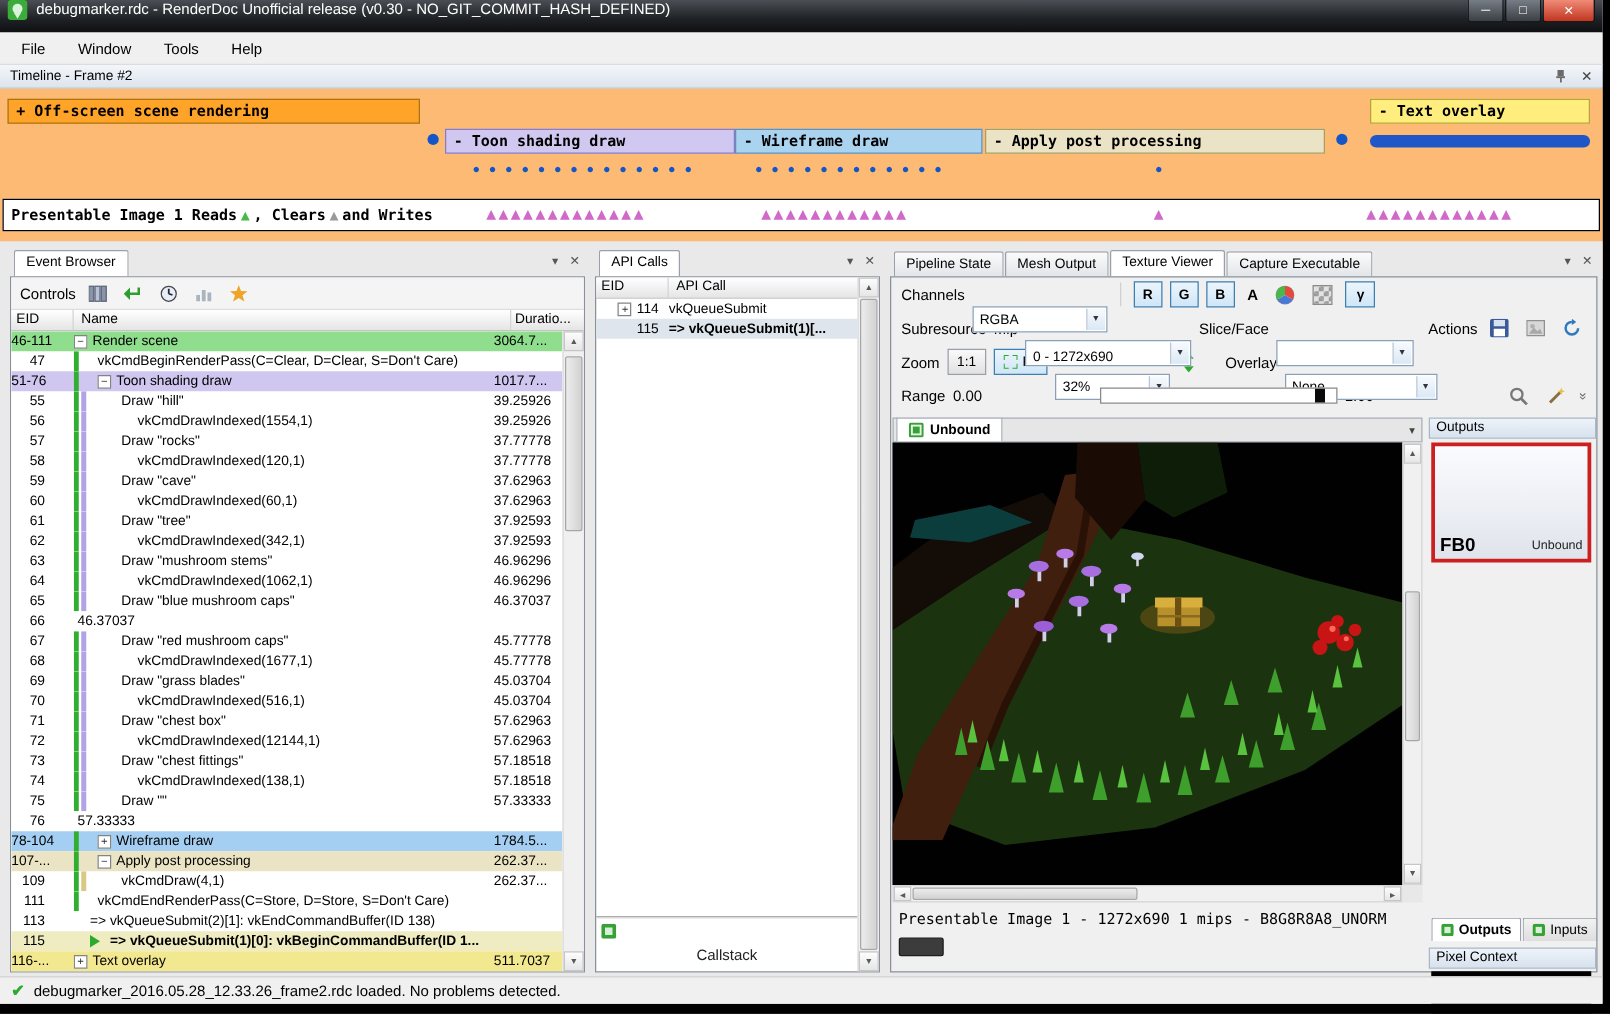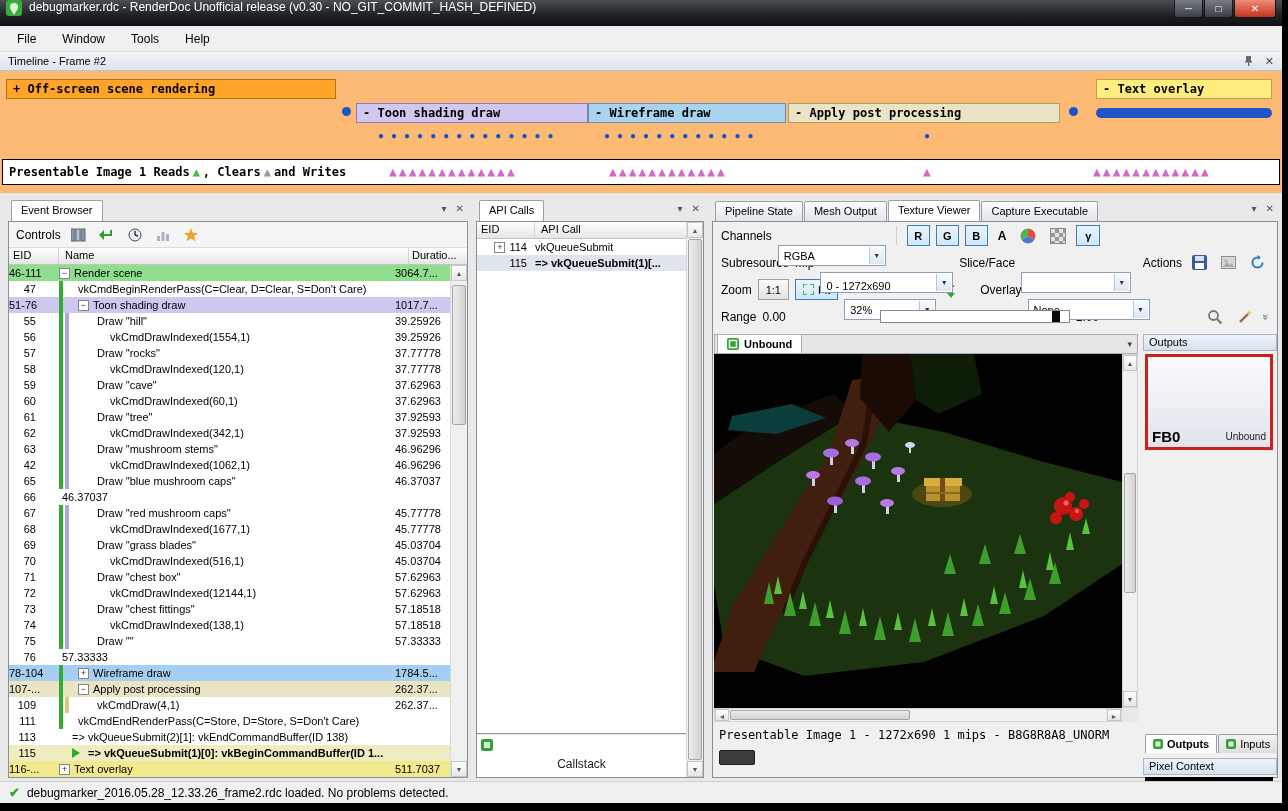--- a/index.html
+++ b/index.html
@@ -369,21 +369,21 @@
                 <div class="ev-eid">63</div>
                 <div class="ev-name">
                   <span class="gut gut-green"></span>
                   <span class="gut gut-purple"></span>
                   <span class="ind" style="width: 26px;"></span>
                   <span class="ev-label">Draw "mushroom stems"</span>
                 </div>
                 <div class="ev-dur">46.96296</div>
               </div>
               <div class="ev-row">
-                <div class="ev-eid">42</div>
+                <div class="ev-eid">64</div>
                 <div class="ev-name">
                   <span class="gut gut-green"></span>
                   <span class="gut gut-purple"></span>
                   <span class="ind" style="width: 39px;"></span>
                   <span class="ev-label">vkCmdDrawIndexed(1062,1)</span>
                 </div>
                 <div class="ev-dur">46.96296</div>
               </div>
               <div class="ev-row">
                 <div class="ev-eid">65</div>

